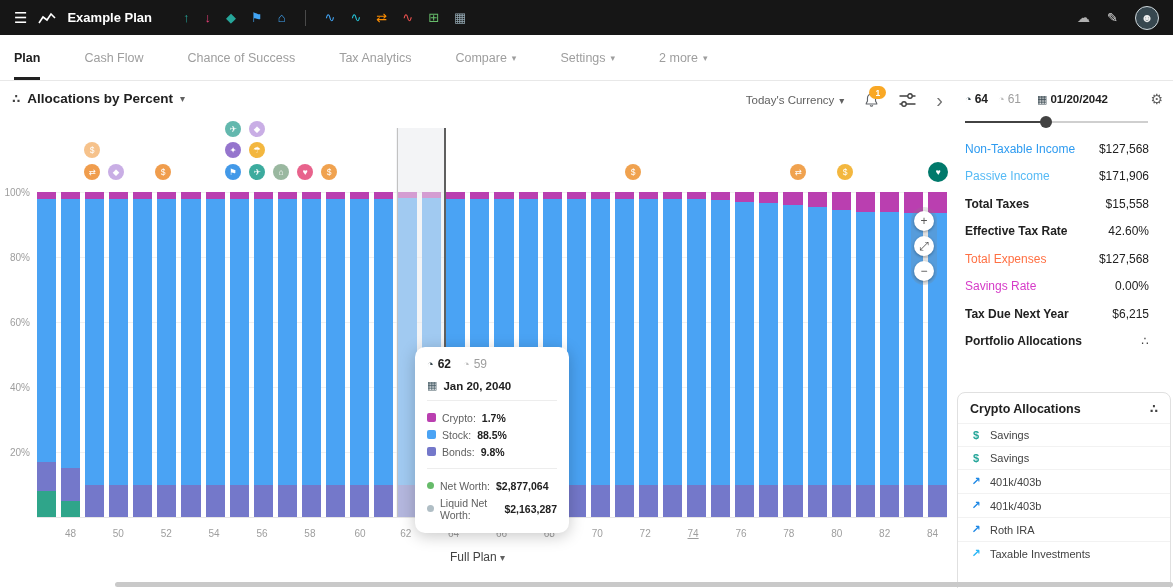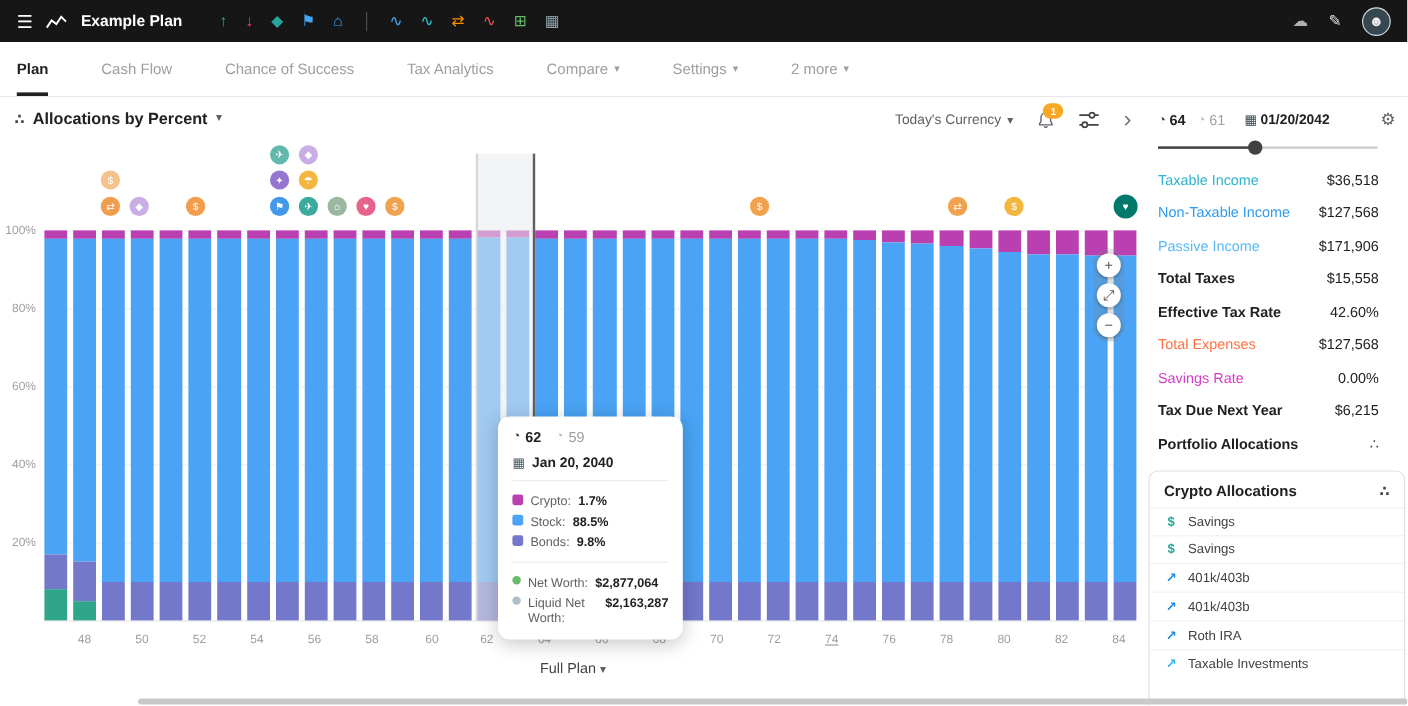--- a/index.html
+++ b/index.html
@@ -64,21 +64,21 @@
   .tooltip{position:absolute;left:415px;top:266px;width:154px;background:#fff;border-radius:10px;
            box-shadow:0 3px 16px rgba(0,0,0,0.22);padding:10px 12px;z-index:5;box-sizing:border-box;}
   .tt-ages{display:flex;gap:12px;align-items:center;font-size:12px;}
   .tt-age{display:flex;gap:4px;align-items:center;font-weight:700;color:#212121;}
   .tt-age .icn{color:#37474f;font-size:11px;}
   .tt-age.sec{color:#9e9e9e;font-weight:400;}
   .tt-age.sec .icn{color:#bdbdbd;}
   .tt-date{display:flex;gap:6px;align-items:center;font-size:11.5px;font-weight:700;color:#212121;margin-top:8px;}
   .tt-date .icn{color:#455a64;font-size:11px;}
   .tt-hr{height:1px;background:#ededed;margin:8px 0;}
-  .tt-row{display:flex;gap:6px;font-size:10.5px;color:#616161;padding:2.5px 0;}
+  .tt-row{display:flex;align-items:center;gap:6px;font-size:10.5px;color:#616161;padding:2.5px 0;}
   .tt-row b{color:#212121;}
   .sw{width:9px;height:9px;border-radius:2px;flex:none;}
   .dot{width:7px;height:7px;border-radius:50%;flex:none;}
 
   .chart-footer{position:absolute;top:469px;left:0;width:100%;text-align:center;font-size:12px;
                 color:#424242;cursor:pointer;font-weight:500;}
 
   
   .sidebar{position:absolute;top:81px;left:955px;width:218px;height:507px;}
   .sb-top{display:flex;align-items:center;gap:10px;padding:10px 8px 0 10px;font-size:12px;color:#212121;}
@@ -522,24 +522,20 @@
         </span>
       <span class="sb-gear">⚙</span>
     </div>
     <div class="sb-slider">
       <div class="track"></div>
       <div class="fill"></div>
       <div class="thumb"></div>
     </div>
     <div id="stats">
         <div class="stat-row">
-          <span class="lbl" style="color: rgb(44, 181, 206);">Taxable Income</span>
-          <span class="val">$36,518</span>
-        </div>
-        <div class="stat-row">
           <span class="lbl" style="color: rgb(46, 155, 240);">Non-Taxable Income</span>
           <span class="val">$127,568</span>
         </div>
         <div class="stat-row">
           <span class="lbl" style="color: rgb(86, 186, 245);">Passive Income</span>
           <span class="val">$171,906</span>
         </div>
         <div class="stat-row">
           <span class="lbl bold">Total Taxes</span>
           <span class="val">$15,558</span>

